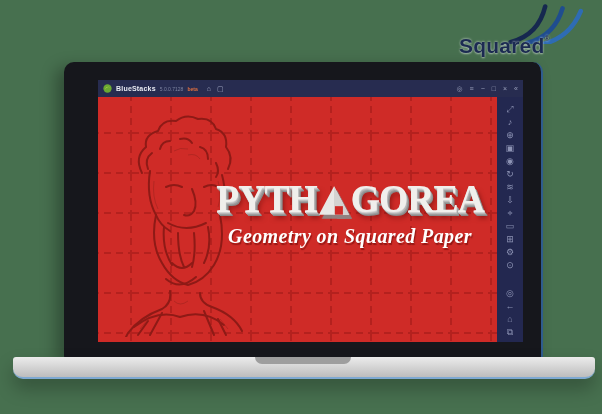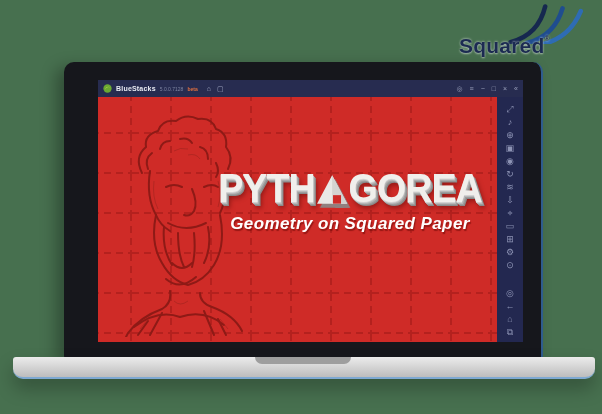--- a/index.html
+++ b/index.html
@@ -37,29 +37,29 @@
   .tb-left-icons{display:flex;gap:6px;margin-left:5px;}
   .tb-right{margin-left:auto;display:flex;gap:7px;align-items:center;}
   .tb-ico{font-size:7px;color:#9aa0bb;line-height:7px;cursor:default;}
 
   .content{flex:1;display:flex;min-height:0;}
 
   
   .game{position:relative;flex:1;background:#cf2b27;overflow:hidden;}
   .grid-svg{position:absolute;inset:0;width:100%;height:100%;}
   .bust{position:absolute;left:6px;top:14px;width:152px;height:226px;}
-  .title-block{position:absolute;left:118px;top:74px;width:268px;text-align:center;}
+  .title-block{position:absolute;left:118px;top:85px;width:268px;text-align:center;font-family:Liberation Serif, serif;}
   .title-row{display:flex;align-items:flex-end;justify-content:center;
              font-size:40px;font-weight:900;letter-spacing:-1px;color:#f0efec;
              line-height:34px;transform:scaleX(.94);
              text-shadow:0 1px 0 #d2d2d2,1px 2px 0 #b7b7b7,2px 3px 0 #9d9d9d,
                          3px 4px 0 #8a8a8a,4px 6px 5px rgba(80,8,6,.55);}
   .tri{width:34px;height:31px;margin:0 1px;flex:none;
        filter:drop-shadow(3px 4px 0 rgba(138,138,138,.9));}
-  .subtitle{margin-top:9px;font-size:17px;font-weight:bold;font-style:italic;color:#ffffff;
+  .subtitle{margin-top:9px;font-size:20px;font-weight:bold;font-style:italic;color:#ffffff;
             letter-spacing:.4px;text-shadow:1px 2px 1px rgba(120,12,9,.65);}
 
   
   .sidebar{width:26px;background:#232850;display:flex;flex-direction:column;align-items:center;
            padding:8px 0 5px 0;gap:4px;flex:none;}
   .sb-ico{font-size:9px;line-height:9px;color:#8d93b4;cursor:default;}
   .sb-nav{margin-top:auto;display:flex;flex-direction:column;align-items:center;gap:4px;}
 </style>
 </head>
 <body>

